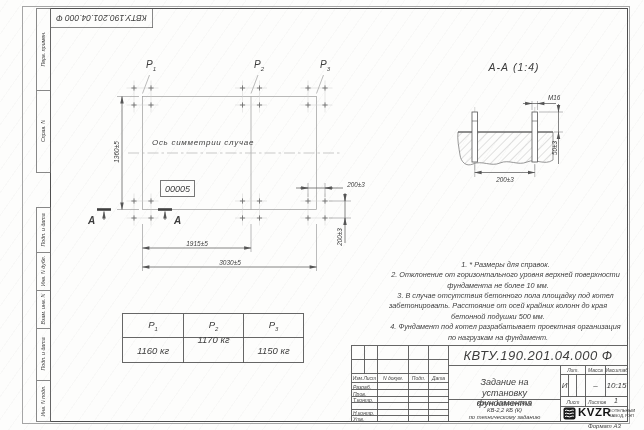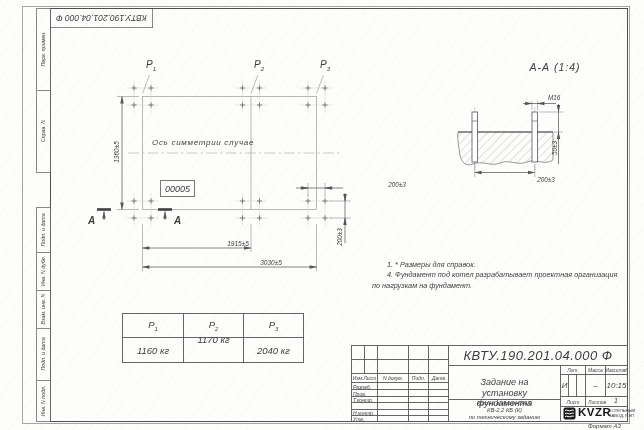--- a/index.html
+++ b/index.html
@@ -3,26 +3,26 @@
 <meta charset="utf-8">
 <style>
   html,body{margin:0;padding:0;background:#f4f4f2;}
   #sheet{position:relative;width:644px;height:430px;background:#fdfdfc;overflow:hidden;
          font-family:"Liberation Sans",sans-serif;color:#3c3c3c;}
   #wm{position:absolute;inset:0;background:
       repeating-linear-gradient(-55deg, rgba(130,130,130,0.04) 0 1px, transparent 1px 13px);
       pointer-events:none;}
   .abs{position:absolute;}
   .dt{font-style:italic;color:#3d3d3d;white-space:nowrap;}
-  .ctr{transform:translate(-50%,-50%);margin-left:41px;}
+  .ctr{transform:translate(-50%,-50%);}
   .rot{transform:translate(-50%,-50%) rotate(-90deg);}
   .r180{display:inline-block;transform:rotate(180deg);}
   .cell{display:flex;align-items:center;justify-content:center;text-align:center;}
   sub{font-size:62%;}
-  p.note{margin:0;text-indent:15px;font-style:italic;font-size:7.3px;line-height:1.42;color:#3d3d3d;}
+  p.note{margin:0;text-indent:15px;font-style:italic;font-size:7.3px;line-height:1.42;color:#3d3d3d;text-align:center;}
   .tb-label{font-size:5px;font-style:italic;color:#444;}
   #elev{border:1px solid #777;}
 </style>
 </head>
 <body>
 
 <div id="sheet">
   <div id="wm"></div>
 
   <svg width="644" height="430" class="abs" style="left:0;top:0">
@@ -275,25 +275,27 @@
   <div class="abs cell" style="left:244px;top:314px;width:59px;height:23px">
       <span class="dt" style="font-size:9.5px"><span>P</span><sub>3</sub></span>
     </div>
   <div class="abs cell" style="left:123px;top:338px;width:60px;height:24px">
       <span class="dt" style="font-size:9.5px">1160 кг</span>
     </div>
   <div class="abs cell" style="left:184px;top:327px;width:59px;height:24px">
       <span class="dt" style="font-size:9.5px">1170 кг</span>
     </div>
   <div class="abs cell" style="left:244px;top:338px;width:59px;height:24px">
-      <span class="dt" style="font-size:9.5px">2040 кг</span>
+      <span class="dt" style="font-size:9.5px">1150 кг</span>
     </div>
 
   <div class="abs" style="left:372px;top:260px;width:252px">
     <p class="note">1. * Размеры для справок.</p>
+    <p class="note">2. Отклонение от горизонтального уровня верхней поверхности фундамента не более 10 мм.</p>
+    <p class="note">3. В случае отсутствия бетонного пола площадку под котел забетонировать. Расстояние от осей крайних колонн до края бетонной подушки 500 мм.</p>
     <p class="note">4. Фундамент под котел разрабатывает проектная организация по нагрузкам на фундамент.</p>
   </div>
 
   <div class="abs cell" style="left:449px;top:346px;width:178px;height:19px">
     <span class="dt" style="font-size:13px;letter-spacing:0.5px">КВТУ.190.201.04.000  Ф</span>
   </div>
 
   <div class="abs cell tb-label" style="left:352px;top:374px;width:25px;height:8px">Изм.Лист</div>
   <div class="abs cell tb-label" style="left:378px;top:374px;width:30px;height:8px">N докум.</div>
   <div class="abs cell tb-label" style="left:409px;top:374px;width:19px;height:8px">Подп.</div>

